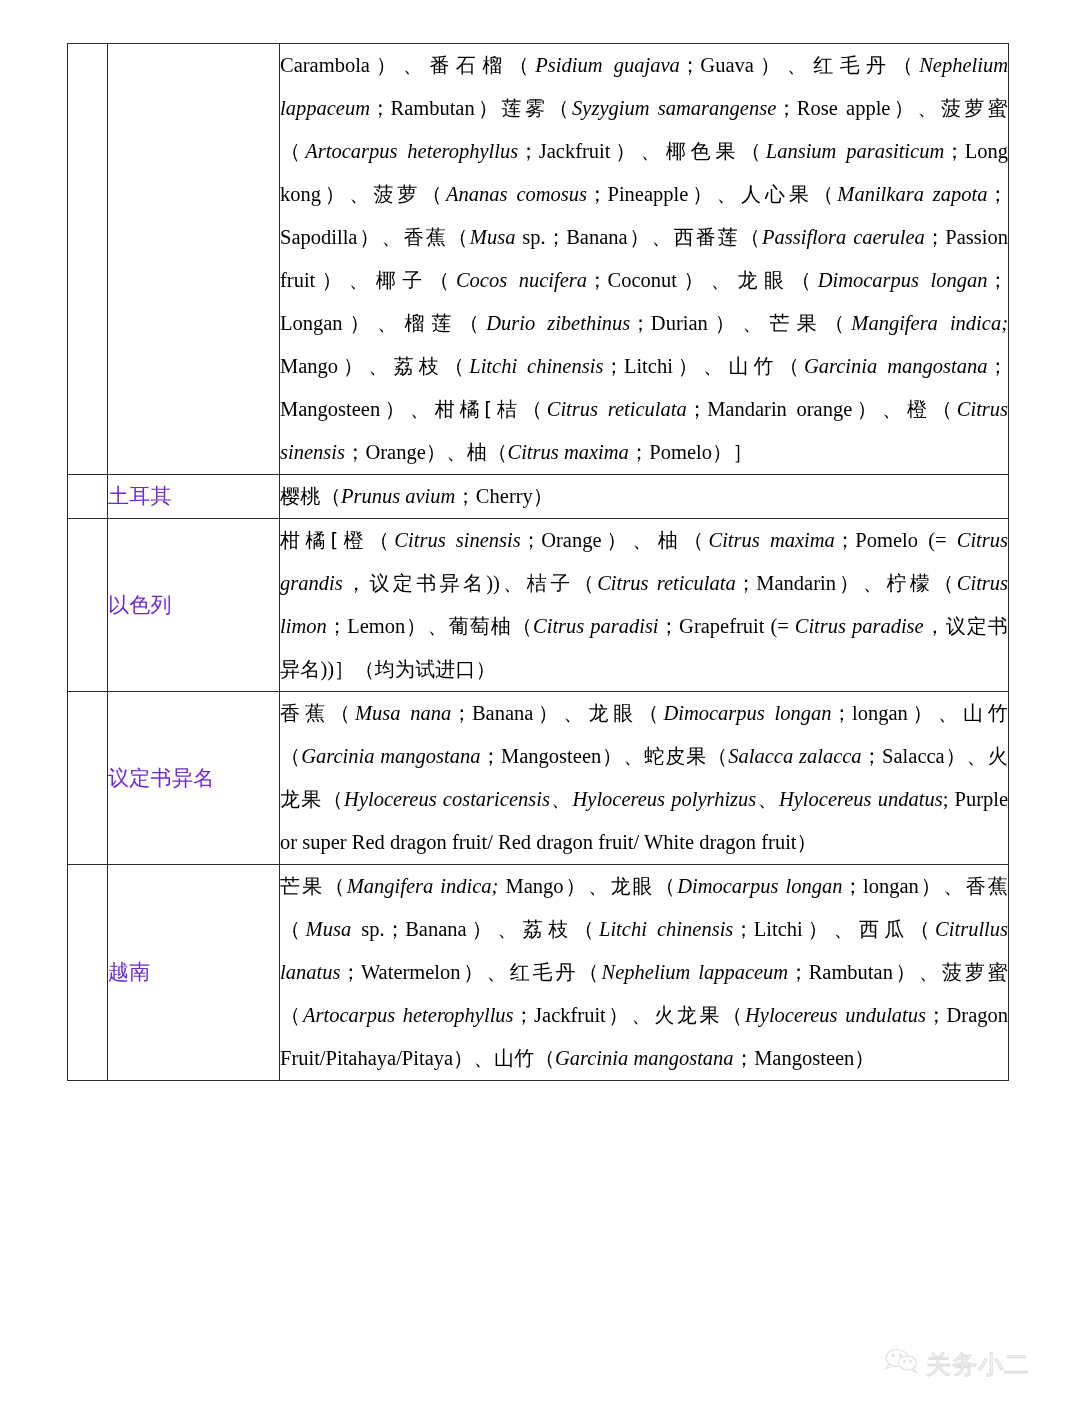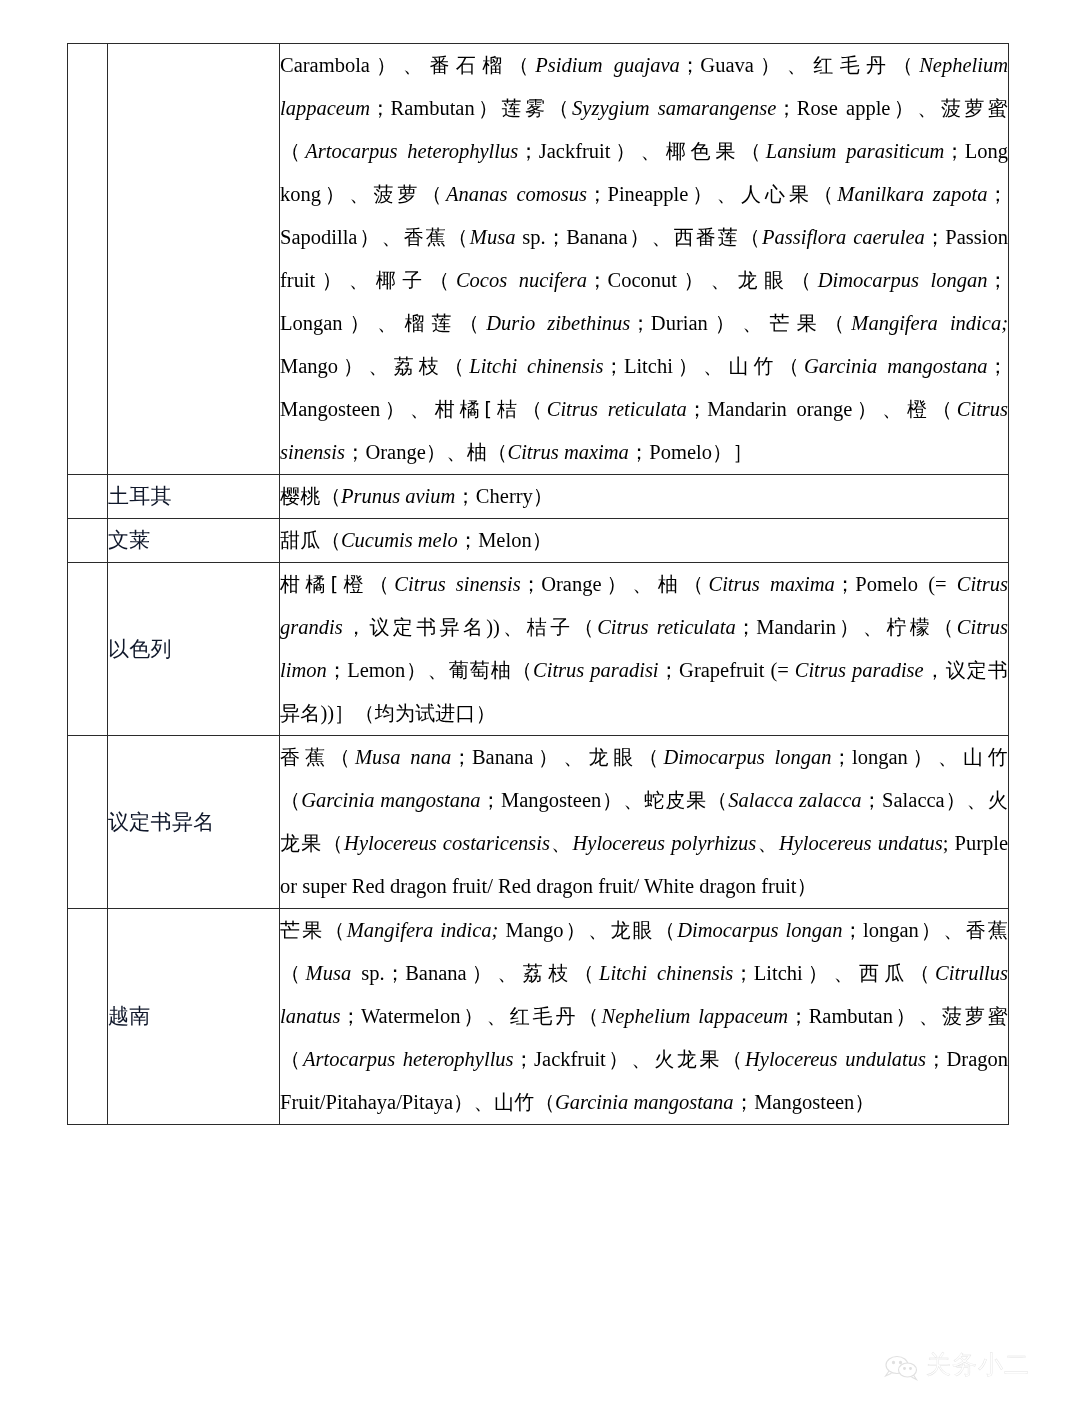--- a/index.html
+++ b/index.html
@@ -47,21 +47,21 @@
   td.marker-cell {
     padding: 0;
   }
 
   td.country-cell {
     text-align: left;
     padding: 12px 0 12px 20px;
     font-family: "DejaVu Sans", "Liberation Sans", sans-serif;
     font-size: 21px;
     line-height: 1.45;
-    color: #0f172a;
+    color: #6d28d9;
     letter-spacing: 0.3px;
   }
 
   td.content-cell {
     text-align: justify;
     text-justify: inter-character;
     padding: 13px 12px 13px 14px;
     font-family: "Liberation Serif", "DejaVu Serif", serif;
     font-size: 20.5px;
     line-height: 43px;
@@ -77,24 +77,25 @@
   .it {
     font-style: italic;
   }
 
   
   .watermark {
     position: absolute;
     left: 884px;
     top: 1348px;
     display: flex;
-    align-items: flex-end;
+    align-items: flex-start;
     gap: 6px;
     opacity: 0.30;
     pointer-events: none;
+    font-weight: bold;
   }
   .watermark .wm-text {
     font-family: "DejaVu Sans", "Liberation Sans", sans-serif;
     font-size: 25px;
     color: #8b8b8b;
     letter-spacing: 1px;
     -webkit-text-stroke: 0.4px #9a9a9a;
     color: transparent;
   }
   .watermark svg { display: block; }
@@ -113,25 +114,20 @@
     <tbody>
       <tr>
         <td class="marker-cell"></td>
         <td class="country-cell"></td>
         <td class="content-cell">Carambola）、<span class="cn">番石榴</span>（<span class="it">Psidium guajava</span>；Guava）、<span class="cn">红毛丹</span>（<span class="it">Nephelium lappaceum</span>；Rambutan）<span class="cn">莲雾</span>（<span class="it">Syzygium samarangense</span>；Rose apple）、<span class="cn">菠萝蜜</span>（<span class="it">Artocarpus heterophyllus</span>；Jackfruit）、<span class="cn">椰色果</span>（<span class="it">Lansium parasiticum</span>；Long kong）、<span class="cn">菠萝</span>（<span class="it">Ananas comosus</span>；Pineapple）、<span class="cn">人心果</span>（<span class="it">Manilkara zapota</span>；Sapodilla）、<span class="cn">香蕉</span>（<span class="it">Musa</span> sp.；Banana）、<span class="cn">西番莲</span>（<span class="it">Passiflora caerulea</span>；Passion fruit）、<span class="cn">椰子</span>（<span class="it">Cocos nucifera</span>；Coconut）、<span class="cn">龙眼</span>（<span class="it">Dimocarpus longan</span>；Longan）、<span class="cn">榴莲</span>（<span class="it">Durio zibethinus</span>；Durian）、<span class="cn">芒果</span>（<span class="it">Mangifera indica;</span> Mango）、<span class="cn">荔枝</span>（<span class="it">Litchi chinensis</span>；Litchi）、<span class="cn">山竹</span>（<span class="it">Garcinia mangostana</span>；Mangosteen）、<span class="cn">柑橘[桔</span>（<span class="it">Citrus reticulata</span>；Mandarin orange）、<span class="cn">橙</span>（<span class="it">Citrus sinensis</span>；Orange）、<span class="cn">柚</span>（<span class="it">Citrus maxima</span>；Pomelo）］</td>
       </tr>
       <tr>
         <td class="marker-cell"></td>
         <td class="country-cell">土耳其</td>
         <td class="content-cell"><span class="cn">樱桃</span>（<span class="it">Prunus avium</span>；Cherry）</td>
-      </tr>
-      <tr>
-        <td class="marker-cell"></td>
-        <td class="country-cell">文莱</td>
-        <td class="content-cell"><span class="cn">甜瓜</span>（<span class="it">Cucumis melo</span>；Melon）</td>
       </tr>
       <tr>
         <td class="marker-cell"></td>
         <td class="country-cell">以色列</td>
         <td class="content-cell"><span class="cn">柑橘[橙</span>（<span class="it">Citrus sinensis</span>；Orange）、<span class="cn">柚</span>（<span class="it">Citrus maxima</span>；Pomelo (= <span class="it">Citrus grandis</span>，<span class="cn">议定书异名</span>))、<span class="cn">桔子</span>（<span class="it">Citrus reticulata</span>；Mandarin）、<span class="cn">柠檬</span>（<span class="it">Citrus limon</span>；Lemon）、<span class="cn">葡萄柚</span>（<span class="it">Citrus paradisi</span>；Grapefruit (= <span class="it">Citrus paradise</span>，<span class="cn">议定书异名</span>))］<span class="cn">（均为试进口）</span></td>
       </tr>
       <tr>
         <td class="marker-cell"></td>
         <td class="country-cell">议定书异名</td>
         <td class="content-cell"><span class="cn">香蕉</span>（<span class="it">Musa nana</span>；Banana）、<span class="cn">龙眼</span>（<span class="it">Dimocarpus longan</span>；longan）、<span class="cn">山竹</span>（<span class="it">Garcinia mangostana</span>；Mangosteen）、<span class="cn">蛇皮果</span>（<span class="it">Salacca zalacca</span>；Salacca）、<span class="cn">火龙果</span>（<span class="it">Hylocereus costaricensis</span>、<span class="it">Hylocereus polyrhizus</span>、<span class="it">Hylocereus undatus</span>; Purple or super Red dragon fruit/ Red dragon fruit/ White dragon fruit）</td>

